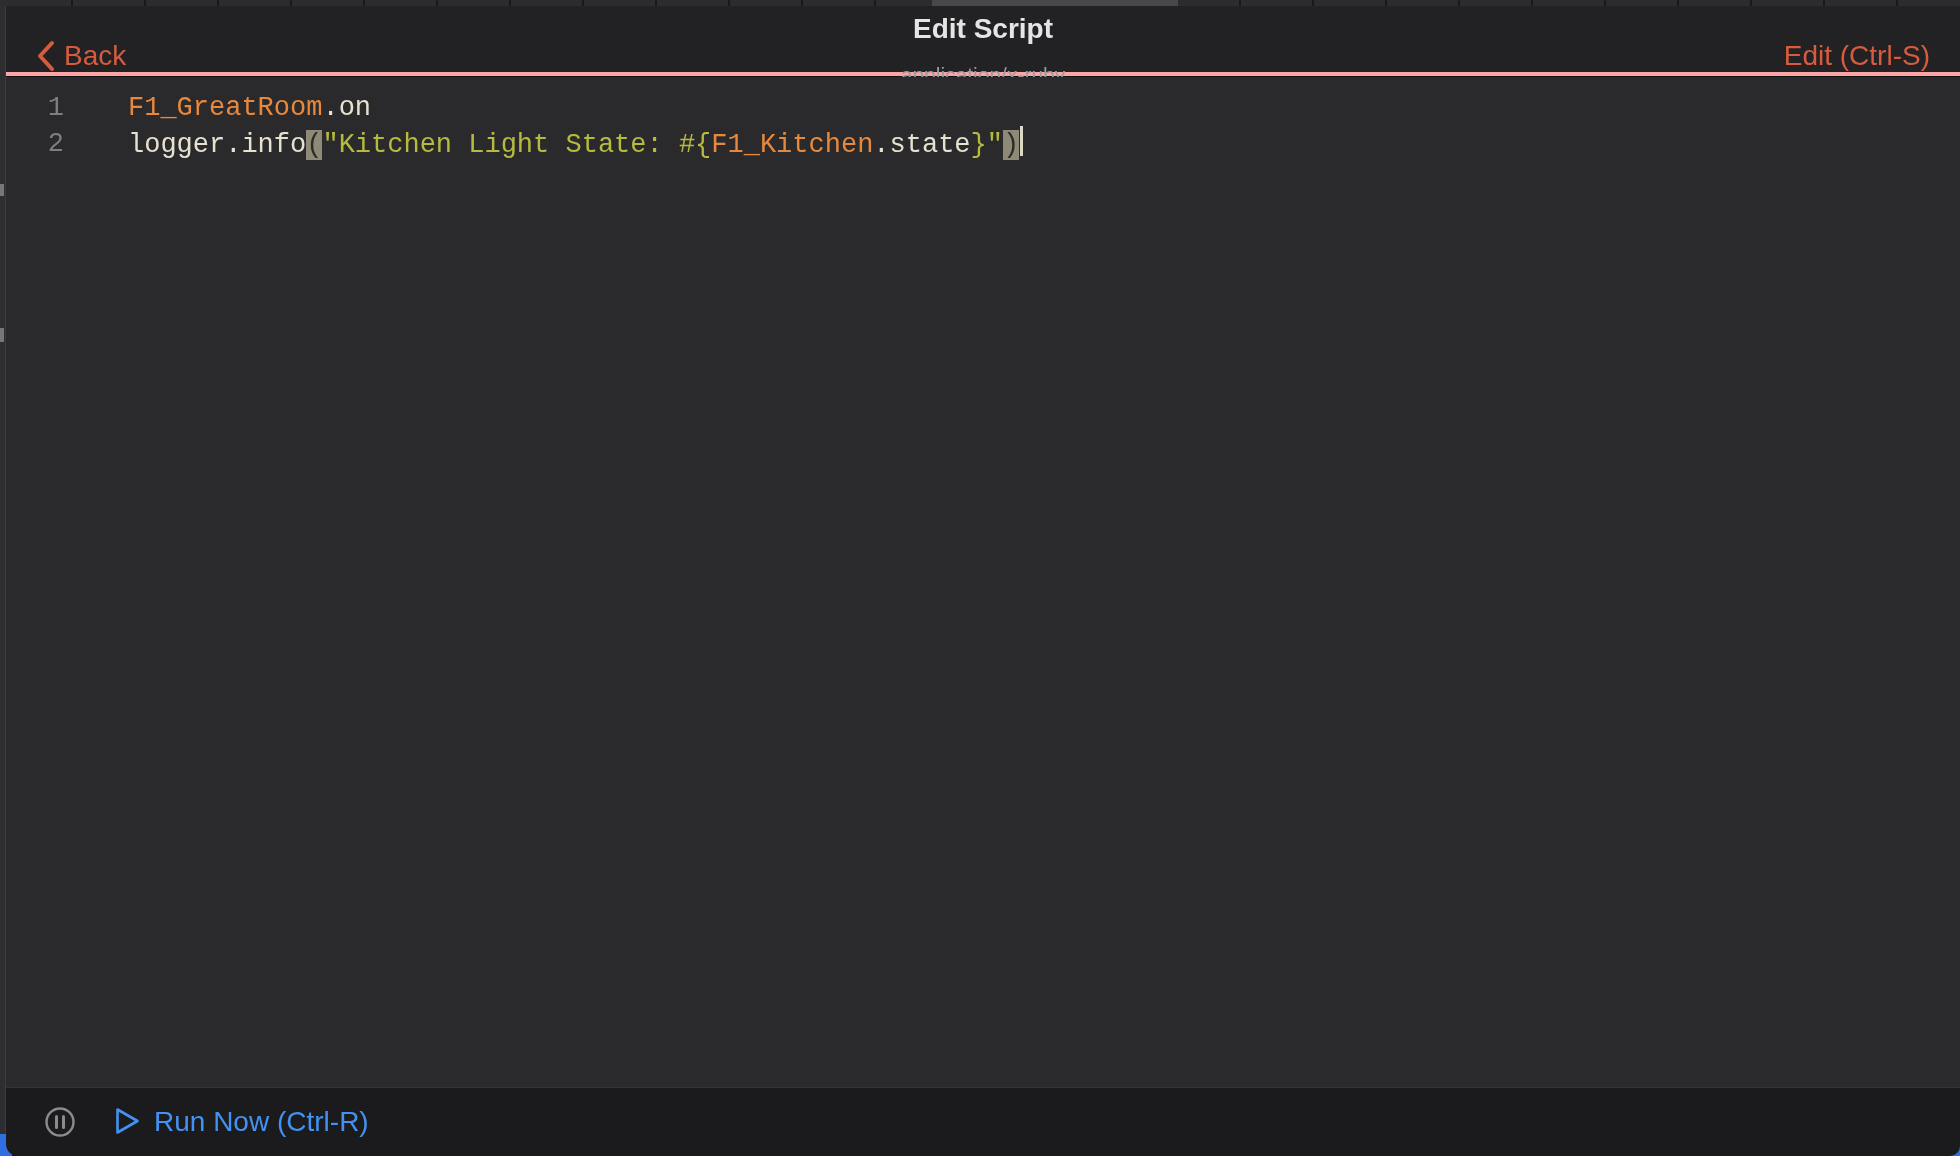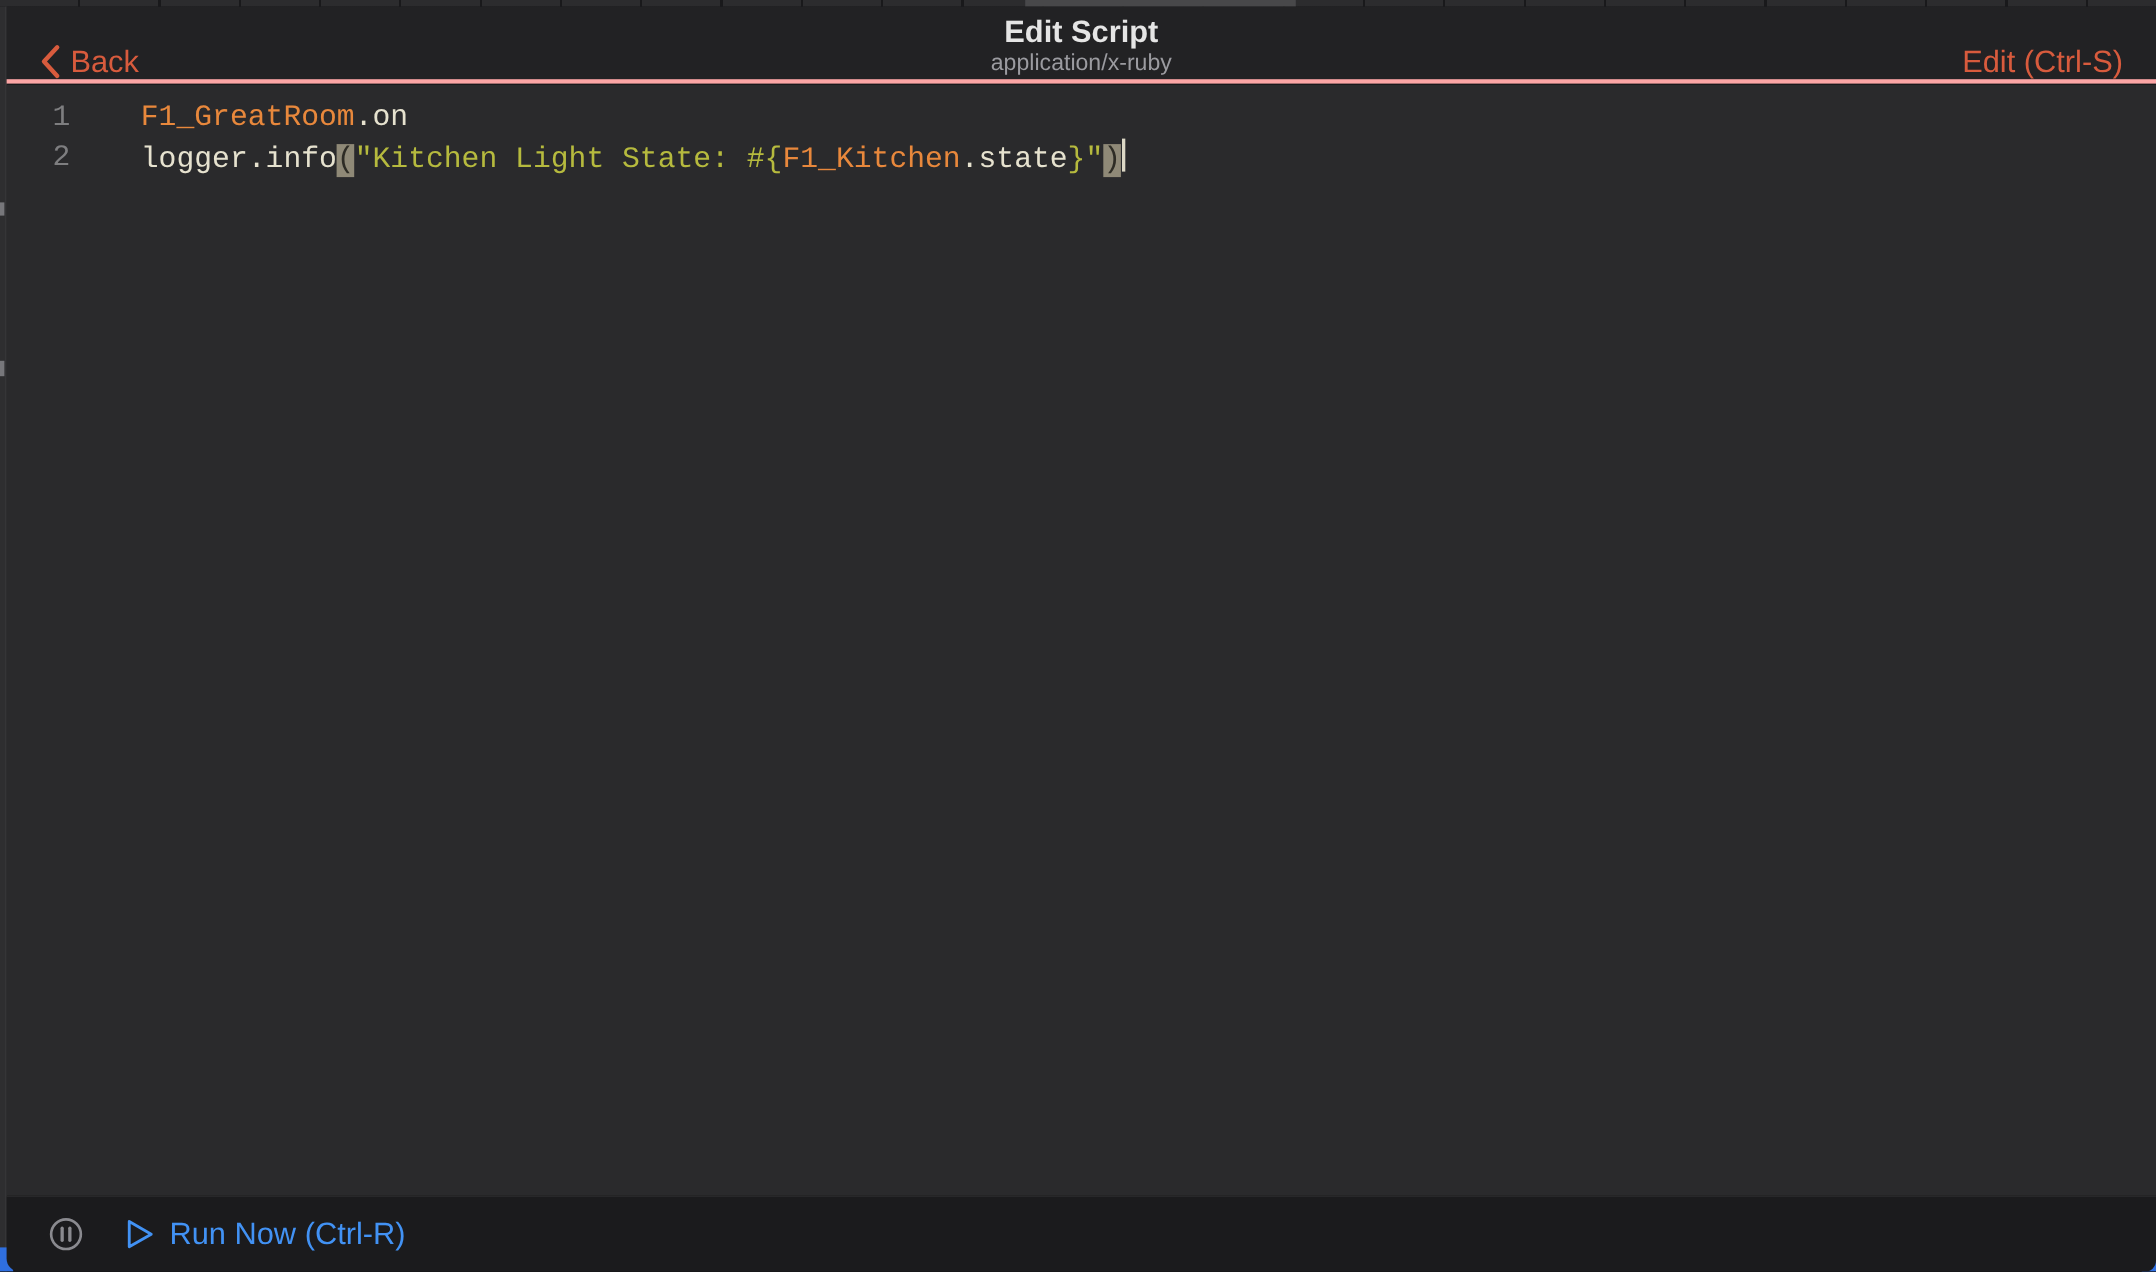--- a/index.html
+++ b/index.html
@@ -34,21 +34,21 @@
   header{
     position:absolute;left:0;top:0;right:0;height:70px;
     background:#222224;border-bottom:4px solid #fca5a5;
     display:flex;align-items:flex-end;justify-content:space-between;
     padding:0 30px;
   }
   .back-button{display:flex;align-items:center;gap:9px;color:var(--accent-orange);font-size:28px;cursor:pointer;}
   .back-button svg{display:block;}
   .title-block{position:absolute;left:50%;top:8px;transform:translateX(-50%);text-align:center;}
   .page-title{color:#e5e5e5;font-size:28px;font-weight:700;line-height:30px;}
-  .page-subtitle{color:#9b9ba0;font-size:21px;line-height:24px;margin-top:2px;}
+  .page-subtitle{color:#9b9ba0;font-size:21px;line-height:24px;margin-top:19px;}
   .save-button{color:var(--accent-orange);font-size:28px;cursor:pointer;}
 
   
   .editor{
     position:absolute;left:0;top:71px;right:0;bottom:69px;
     background:#2a2a2c;
     font-family:"Liberation Mono","DejaVu Sans Mono",monospace;
     font-size:27px;line-height:36px;
     padding-top:13px;
     cursor:text;
@@ -66,21 +66,21 @@
   footer{
     position:absolute;left:0;right:0;bottom:0;height:69px;
     background:#1b1b1d;border-top:1px solid #343436;
     border-radius:0 0 10px 12px;
     display:flex;align-items:center;
     padding-left:38px;
   }
   .pause-button{background:none;border:none;cursor:pointer;display:flex;align-items:center;padding:0;}
   .run-button{
     background:none;border:none;cursor:pointer;
-    display:flex;align-items:center;gap:13px;
+    display:flex;gap:13px;
     color:var(--run-blue);font-size:28px;font-family:"Liberation Sans",sans-serif;
     margin-left:38px;
   }
 </style>
 </head>
 <body>
 
 <div class="bg-tab-strip">
   <div class="bg-tab-active"></div>
 </div>

